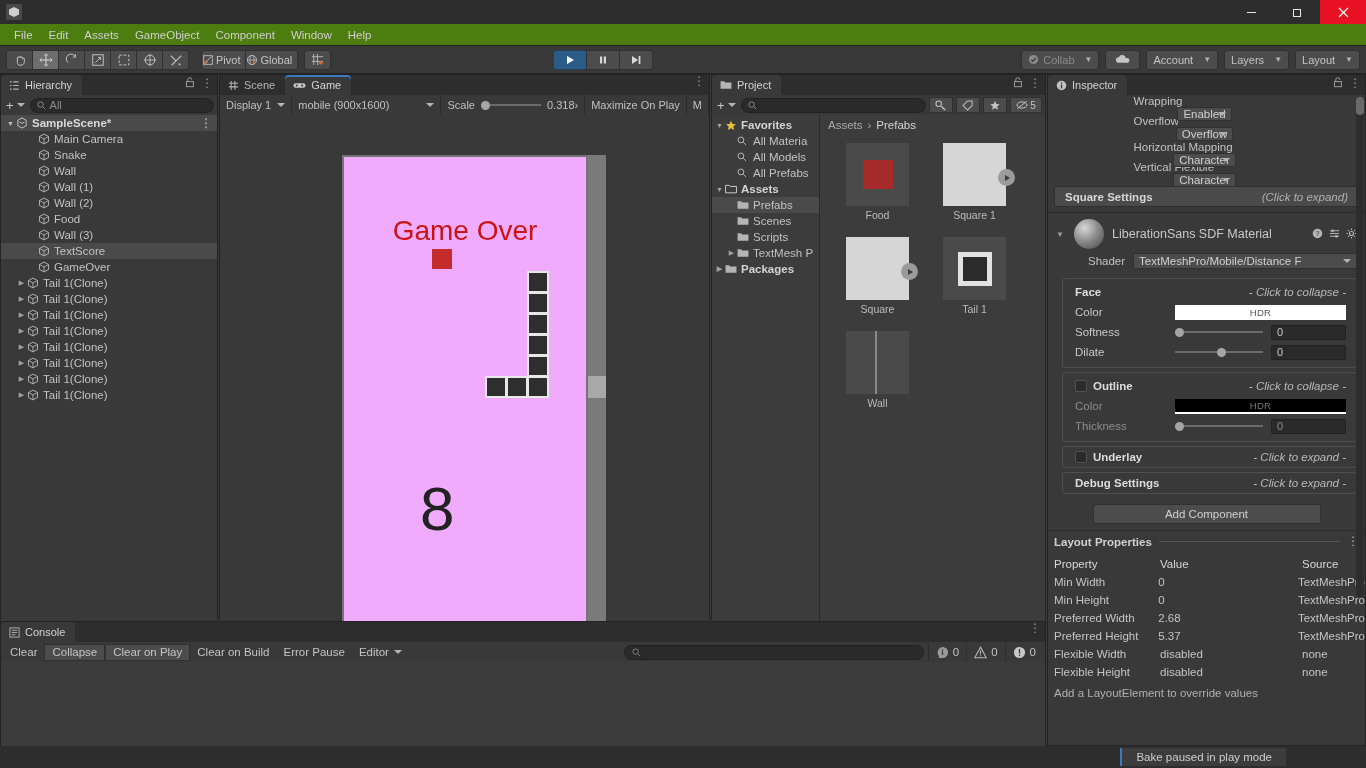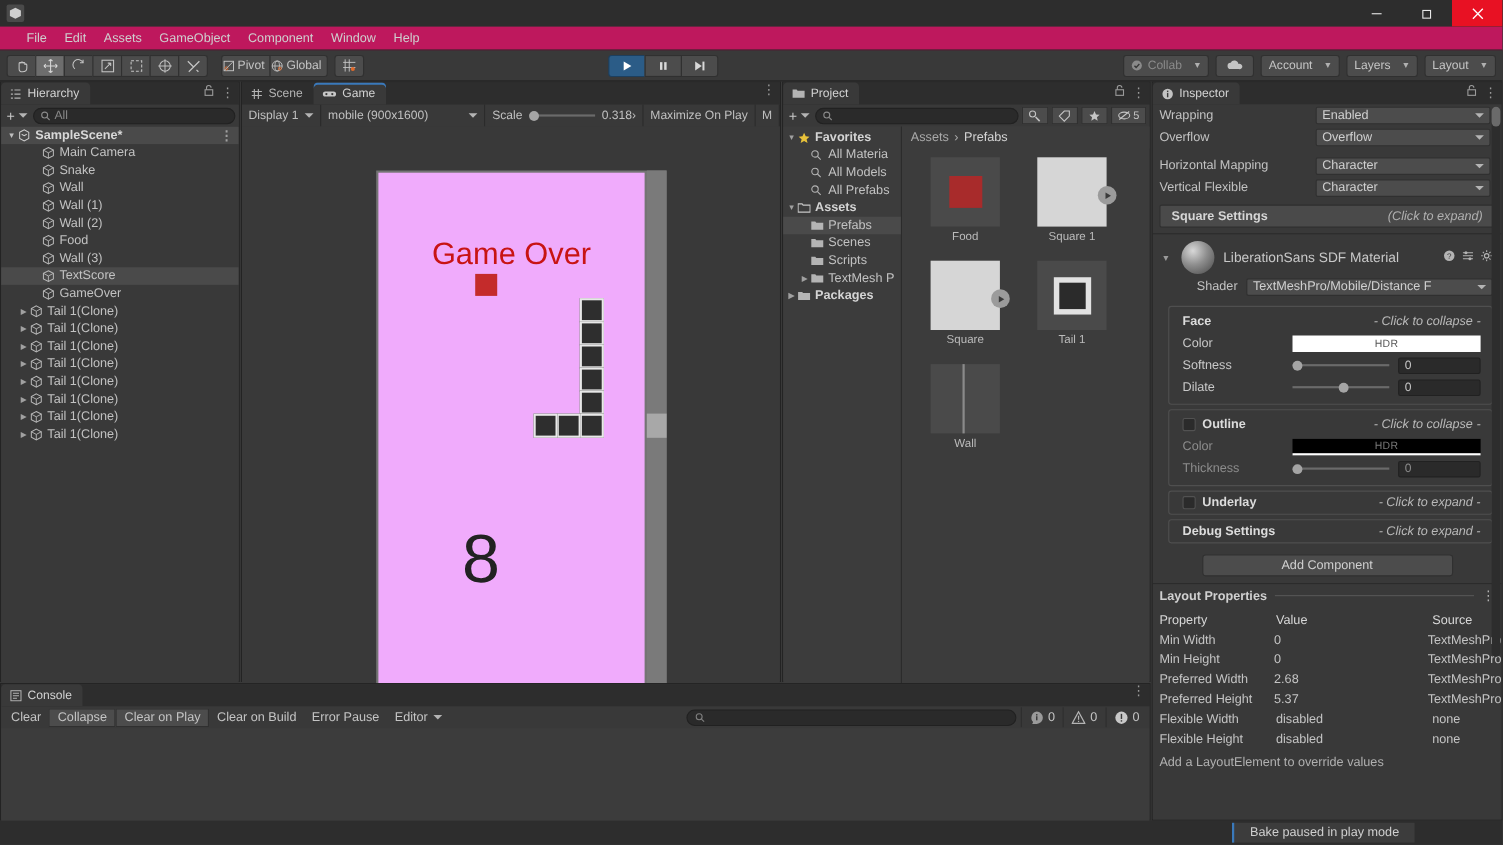--- a/index.html
+++ b/index.html
@@ -19,21 +19,21 @@
              display:flex; align-items:center; justify-content:center; }
   .tb-icon svg { display:block; }
   .tb-title { font-size:11.5px; color:#e0e0e0; white-space:nowrap; }
   .tb-buttons { position:absolute; right:0; top:0; height:24px; display:flex; }
   .tb-btn { width:46px; height:24px; display:flex; align-items:center; justify-content:center;
             color:#e0e0e0; font-size:12px; }
   .tb-btn.close { background:#e81123; width:46px; }
   .tb-btn svg { display:block; }
 
   
-  .menubar { height:22px; background:#be185d; display:flex; align-items:center; padding-left:16px; border-bottom:1px solid #232323; }
+  .menubar { height:22px; background:#4d7c0f; display:flex; align-items:center; padding-left:6px; border-bottom:1px solid #232323; }
   .menu-item { padding:2px 8px; font-size:11.5px; color:#cfcfcf; }
 
   
   .toolbar { height:28px; background:#393939; display:flex; align-items:center; position:relative; padding:0 6px; border-bottom:1px solid #232323;}
   .tgrp { display:flex; align-items:center; }
   .tbtn { height:20px; min-width:27px; background:#4c4c4c; border:1px solid #303030; margin-right:-1px;
           display:flex; align-items:center; justify-content:center; color:#c4c4c4; }
   .tbtn.first { border-radius:3px 0 0 3px; }
   .tbtn.last { border-radius:0 3px 3px 0; margin-right:0; }
   .tbtn.sel { background:#6d6d6d; }
@@ -114,21 +114,21 @@
   .cellname { text-align:center; font-size:10.5px; color:#bbbbbb; margin-top:3px; white-space:nowrap; }
   .prefab-arrow { position:absolute; right:-9px; top:26px; width:17px; height:17px; border-radius:50%;
                   background:#9b9b9b; display:flex; align-items:center; justify-content:center; }
   .pj-bottom { position:absolute; left:0; right:0; bottom:0; height:18px; background:#393939;
                border-top:1px solid #2b2b2b; display:flex; align-items:center; justify-content:flex-end; padding-right:10px;}
   .pj-bottom .slider { width:70px; }
 
   
   #inspector { left:1047px; top:74px; width:319px; height:672px; }
   .ins-body { background:#393939; height:calc(100% - 20px); position:relative; overflow:hidden; }
-  .row { display:flex; align-items:center; height:20px; padding:0 10px 0 6px; }
+  .row { display:flex; align-items:center; height:20px; padding:0 10px 0 6px;flex-direction:column; }
   .row .lab { width:142px; font-size:11.5px; color:#c2c2c2; }
   .ddown { flex:1; height:16px; background:#4c4c4c; border:1px solid #303030; border-radius:2px;
            display:flex; align-items:center; padding:0 5px; font-size:11.5px; color:#d0d0d0; position:relative;}
   .ddown .car { position:absolute; right:5px; }
   .box-hdr { margin:5px 6px; height:21px; background:#4a4a4a; border:1px solid #2f2f2f; border-radius:2px;
              display:flex; align-items:center; justify-content:space-between; padding:0 10px; }
   .box-hdr b { font-size:11.5px; color:#d6d6d6; }
   .box-hdr i { font-size:11.5px; color:#b0b0b0; }
   .matblock { border-top:1px solid #2b2b2b; padding-top:6px; margin-top:4px; }
   .mat-head { display:flex; align-items:center; gap:8px; padding:0 8px 2px 8px; }

